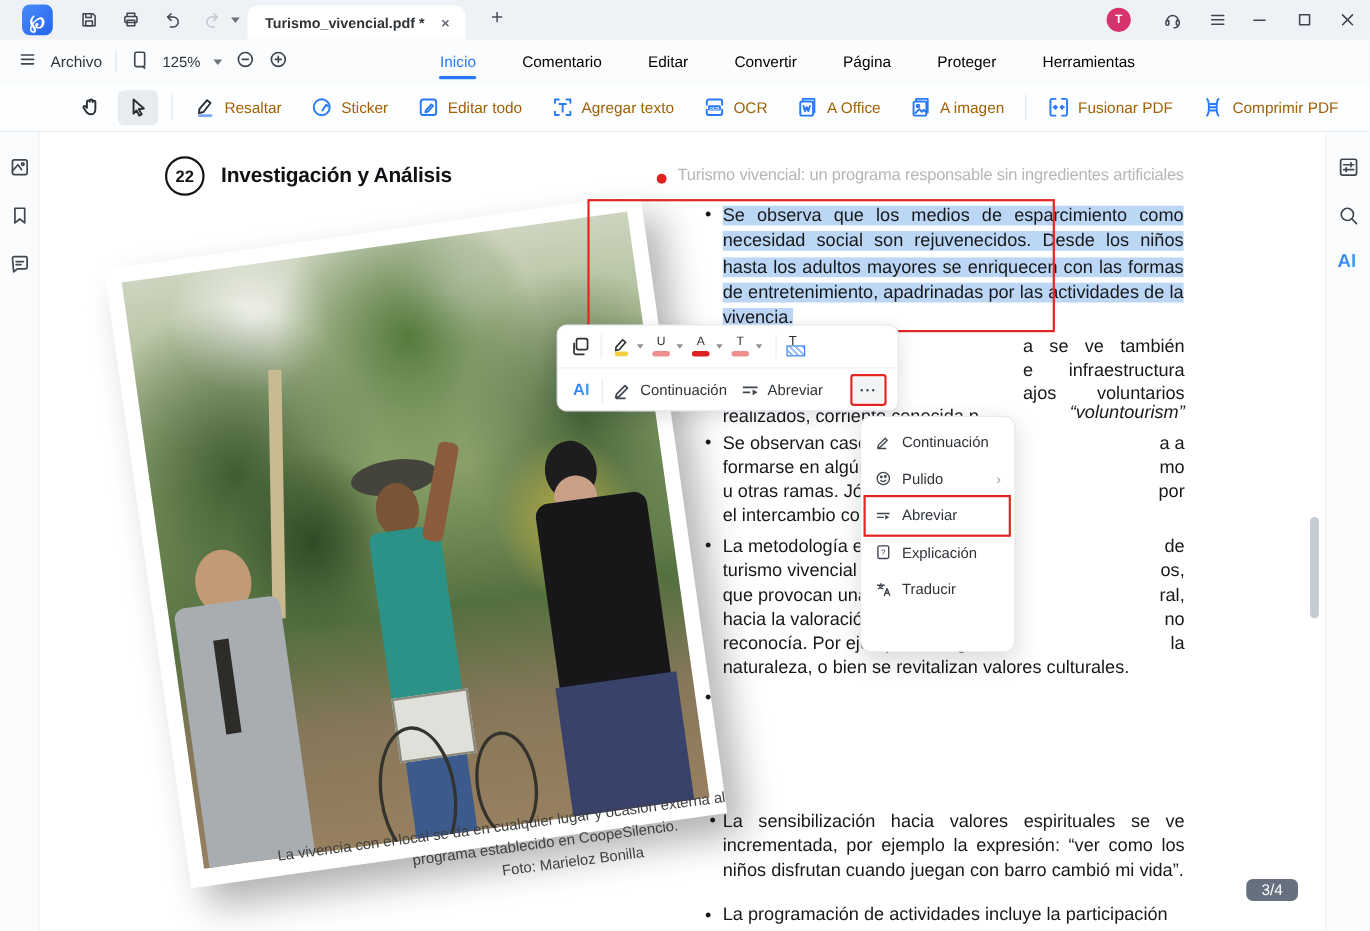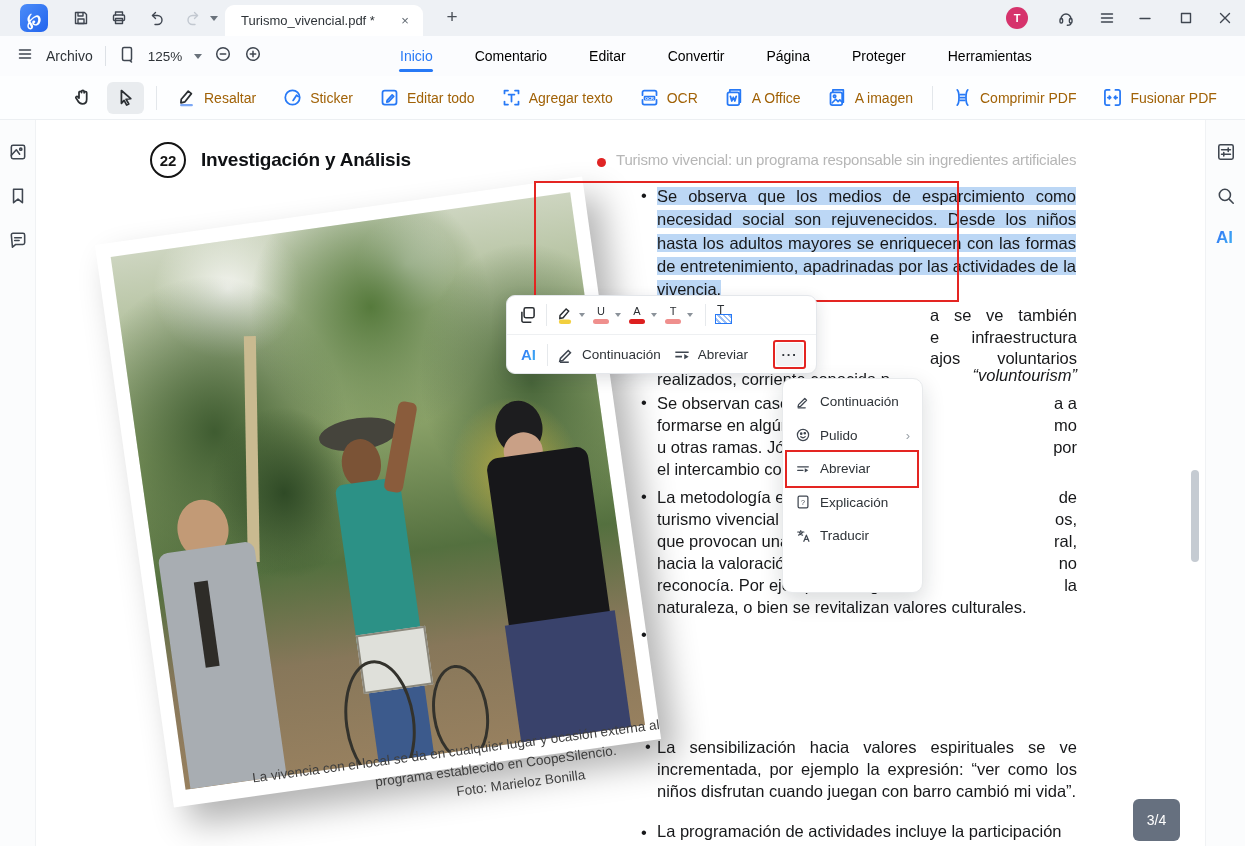--- a/index.html
+++ b/index.html
@@ -8,21 +8,21 @@
 
   
   .titlebar { position:absolute; left:0; top:0; width:100%; height:36px; background:#eef1f5; }
   .logo { position:absolute; left:20px; top:4px; width:28px; height:28px; border-radius:7px;
           background:linear-gradient(135deg,#4b8cf8,#2264ee); color:#fff; font-size:17px; font-weight:bold;
           display:flex; align-items:center; justify-content:center; }
   .tb-ic { position:absolute; top:7px; width:22px; height:22px; color:#3f4650; display:flex; align-items:center; justify-content:center; }
   .tb-ic svg { width:18px; height:18px; stroke:#3f4650; fill:none; stroke-width:1.4; stroke-linecap:round; stroke-linejoin:round; }
   .tb-ic.disabled svg { stroke:#c2c8d0; }
   .doc-tab { position:absolute; left:225px; top:5px; width:198px; height:31px; background:#ffffff;
-             border-radius:9px 9px 0 0; display:flex; align-items:center; padding:0 10px 0 16px; }
+             border-radius:9px 9px 0 0; display:flex; align-items:center; padding:0 10px 0 16px;font-weight:bold; }
   .doc-tab .t-label { flex:1; font-size:13px; color:#2e3338; white-space:nowrap; overflow:hidden; }
   .doc-tab .t-close { color:#5f6770; font-size:13px; width:16px; text-align:center; }
   .tab-plus { position:absolute; left:440px; top:4px; font-size:19px; color:#4a5058; width:24px; height:26px; display:flex; align-items:center; justify-content:center; }
   .avatar { position:absolute; left:1006px; top:7px; width:22px; height:22px; border-radius:50%; background:#d6336c;
             color:#fff; font-size:11px; font-weight:bold; display:flex; align-items:center; justify-content:center; }
 
   
   .menubar { position:absolute; left:0; top:36px; width:100%; height:40px; background:#fbfcfe; }
   .mb-left { position:absolute; left:16px; top:0; height:40px; display:flex; align-items:center; gap:12px; }
   .mb-ic svg { width:18px; height:18px; stroke:#3f4650; fill:none; stroke-width:1.5; stroke-linecap:round; }
@@ -113,21 +113,21 @@
   .ai-menu { position:absolute; left:782px; top:258px; width:141px; height:215px; background:#fff; border:1px solid #e8eaec;
              border-radius:10px; box-shadow:0 8px 22px rgba(20,30,40,.16); z-index:12; padding:6px 0; }
   .ai-item { height:33.5px; display:flex; align-items:center; padding:0 12px; gap:9px; font-size:13.5px; color:#2e3338; position:relative; }
   .ai-item svg { width:16px; height:16px; stroke:#3f4650; fill:none; stroke-width:1.4; stroke-linecap:round; stroke-linejoin:round; flex:0 0 16px; }
   .ai-item .chev { margin-left:auto; color:#9aa1a8; font-size:13px; }
   .ai-red { position:absolute; left:2px; right:3px; top:-2px; bottom:-2px; border:2.5px solid #e42522; pointer-events:none; }
 
   
   .scrollbar { position:absolute; right:46px; top:0; width:8px; height:726px; }
   .scroll-thumb { position:absolute; left:0; top:350px; width:8px; height:92px; background:#c5cbd2; border-radius:4px; }
-  .page-badge { position:absolute; left:1133px; top:679px; width:47px; height:42px; background:#66707f; color:#fff;
+  .page-badge { position:absolute; left:1133px; top:679px; width:47px; height:20px; background:#66707f; color:#fff;
                 border-radius:6px; display:flex; align-items:center; justify-content:center; font-size:14px; }
 </style>
 </head>
 <body>
 
 <div class="app">
 
   <div class="titlebar">
     <div class="logo">℘</div>
     <div class="tb-ic" style="left:70px">
@@ -298,31 +298,31 @@
           <path d="M5 4V2.5h9V13"></path>
           <rect x="3" y="4.5" width="10" height="11" rx="1.5"></rect>
           <circle cx="6.5" cy="8" r="1"></circle>
           <path d="M4.5 13.5l3-3 2 2 1.5-1.5 1.5 1.5"></path>
         </svg>
       <span>A imagen</span>
     </div>
     <div class="tb-div"></div>
     <div class="tool">
       <svg viewBox="0 0 18 18" class="tool-ic-blue">
+          <path d="M6.5 2.5H4A1.5 1.5 0 0 0 2.5 4v10A1.5 1.5 0 0 0 4 15.5h2.5M11.5 2.5H14A1.5 1.5 0 0 1 15.5 4v10a1.5 1.5 0 0 1-1.5 1.5h-2.5"></path>
+          <path d="M5 9h2.5M7.5 9L6.3 7.8M7.5 9l-1.2 1.2M13 9h-2.5M10.5 9l1.2-1.2M10.5 9l1.2 1.2"></path>
+        </svg>
+      <span>Fusionar PDF</span>
+    </div>
+    <div class="tool">
+      <svg viewBox="0 0 18 18" class="tool-ic-blue">
           <path d="M4.5 2.5c2 1.8 2 11.2 0 13M13.5 2.5c-2 1.8-2 11.2 0 13"></path>
           <path d="M7 6.5h4M7 9h4M7 11.5h4"></path>
         </svg>
       <span>Comprimir PDF</span>
-    </div>
-    <div class="tool">
-      <svg viewBox="0 0 18 18" class="tool-ic-blue">
-          <path d="M6.5 2.5H4A1.5 1.5 0 0 0 2.5 4v10A1.5 1.5 0 0 0 4 15.5h2.5M11.5 2.5H14A1.5 1.5 0 0 1 15.5 4v10a1.5 1.5 0 0 1-1.5 1.5h-2.5"></path>
-          <path d="M5 9h2.5M7.5 9L6.3 7.8M7.5 9l-1.2 1.2M13 9h-2.5M10.5 9l1.2-1.2M10.5 9l1.2 1.2"></path>
-        </svg>
-      <span>Fusionar PDF</span>
     </div>
   </div>
 
   <div class="workspace">
 
     <div class="left-rail">
       <div class="rail-ic" style="top:22px">
         <svg viewBox="0 0 18 18">
             <rect x="3" y="3" width="12" height="12" rx="1.5"></rect>
             <circle cx="11.5" cy="6.5" r="1"></circle>

